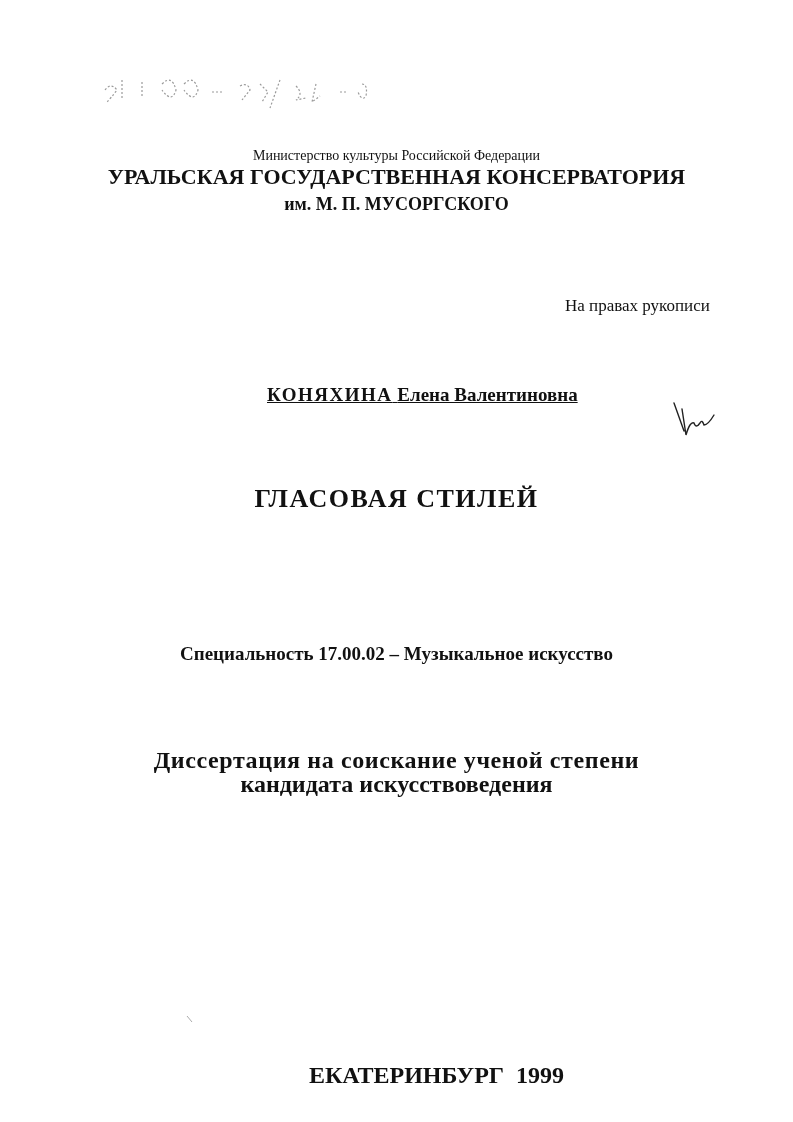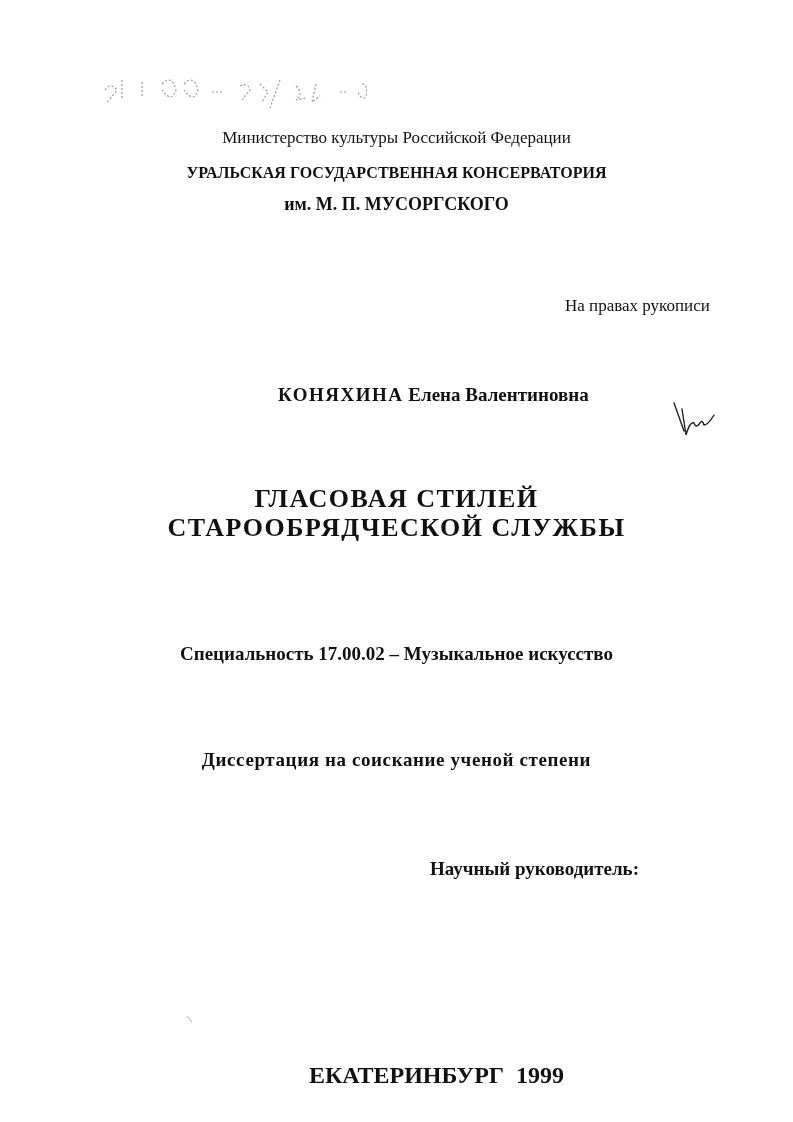--- a/index.html
+++ b/index.html
@@ -1,30 +1,30 @@
 <!DOCTYPE html>
 <html><head>
 <meta charset="utf-8">
 <style>
   html, body { margin:0; padding:0; }
   body { width:793px; height:1122px; background:#ffffff; position:relative; overflow:hidden;
          font-family:"Liberation Serif", serif; color:#111; }
   .abs { position:absolute; }
   .center { left:0; width:793px; text-align:center; }
   .stamp { left:100px; top:70px; width:300px; height:40px; }
-  .ministry { top:128px; font-size:17px;text-align:center; }
-  .conserv { top:164px; font-size:16px; font-weight:bold; }
+  .ministry { top:148px; font-size:14px;text-align:center; }
+  .conserv { top:164px; font-size:22px; font-weight:bold; }
   .named { top:194px; font-size:18px; font-weight:bold; }
   .rights { top:296px; left:565px; font-size:17px; }
-  .author { top:384px; left:278px; font-size:19px; font-weight:bold; }
+  .author { top:384px; left:267px; font-size:19px; font-weight:bold;text-decoration:underline; }
   .author .surname { letter-spacing:1.5px; }
   .sig { left:668px; top:395px; width:50px; height:50px; }
   .title { top:484px; font-size:26px; font-weight:bold; line-height:29px; letter-spacing:1.5px; }
   .spec { top:643px; font-size:19px; font-weight:bold; }
-  .diss { top:748px; font-size:19px; font-weight:bold; line-height:24px; }
+  .diss { top:748px; font-size:24px; font-weight:bold; line-height:24px; }
   .diss .l1 { letter-spacing:0.6px; }
   .advisor { top:857px; left:430px; font-size:19px; font-weight:bold; line-height:24px; }
   .advisor .name { font-size:20px; }
   .city { top:1062px; font-size:24px; font-weight:bold;padding-left:40px; }
   .tick { left:186px; top:1015px; width:8px; height:8px; }
 </style>
 </head>
 <body>
 
 <svg class="abs stamp" viewBox="0 0 300 40">
@@ -55,31 +55,30 @@
   <span class="surname">КОНЯХИНА</span>
   <span>Елена Валентиновна</span>
 </div>
 
 <svg class="abs sig" viewBox="0 0 50 50">
   <path d="M6 8 L16 36 M14 14 L18 40 Q22 26 26 28 Q28 34 32 28 Q34 24 36 30 Q40 30 46 20" fill="none" stroke="#222" stroke-width="1.4" stroke-linecap="round"></path>
 </svg>
 
 <div class="abs center title">
   <div>ГЛАСОВАЯ СТИЛЕЙ</div>
-  <div>СТАРООБРЯДЧЕСКОЙ СЛУЖБЫ</div>
 </div>
 
 <div class="abs center spec">Специальность 17.00.02 – Музыкальное искусство</div>
 
 <div class="abs center diss">
   <div class="l1">Диссертация на соискание ученой степени</div>
+  <div>кандидата искусствоведения</div>
 </div>
 
 <div class="abs advisor">
-  <div>Научный руководитель:</div>
 </div>
 
 <svg class="abs tick" viewBox="0 0 8 8">
   <path d="M1 1 L6 7" stroke="#aaa" stroke-width="1"></path>
 </svg>
 
 <div class="abs center city">
   <span style="white-space:pre">ЕКАТЕРИНБУРГ  1999</span>
 </div>
 

